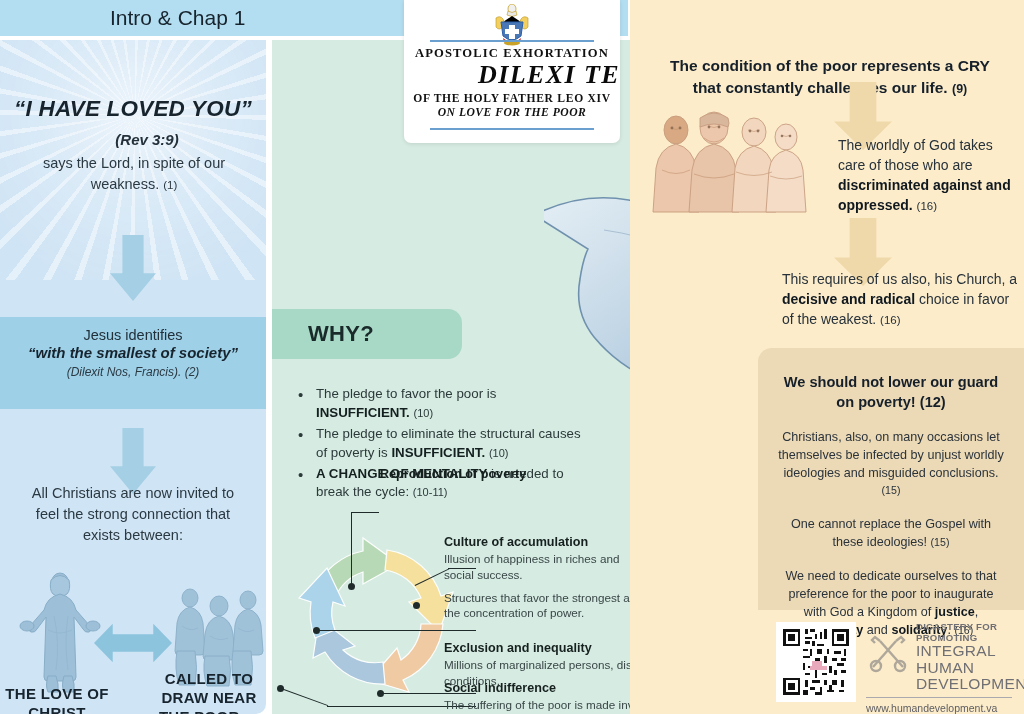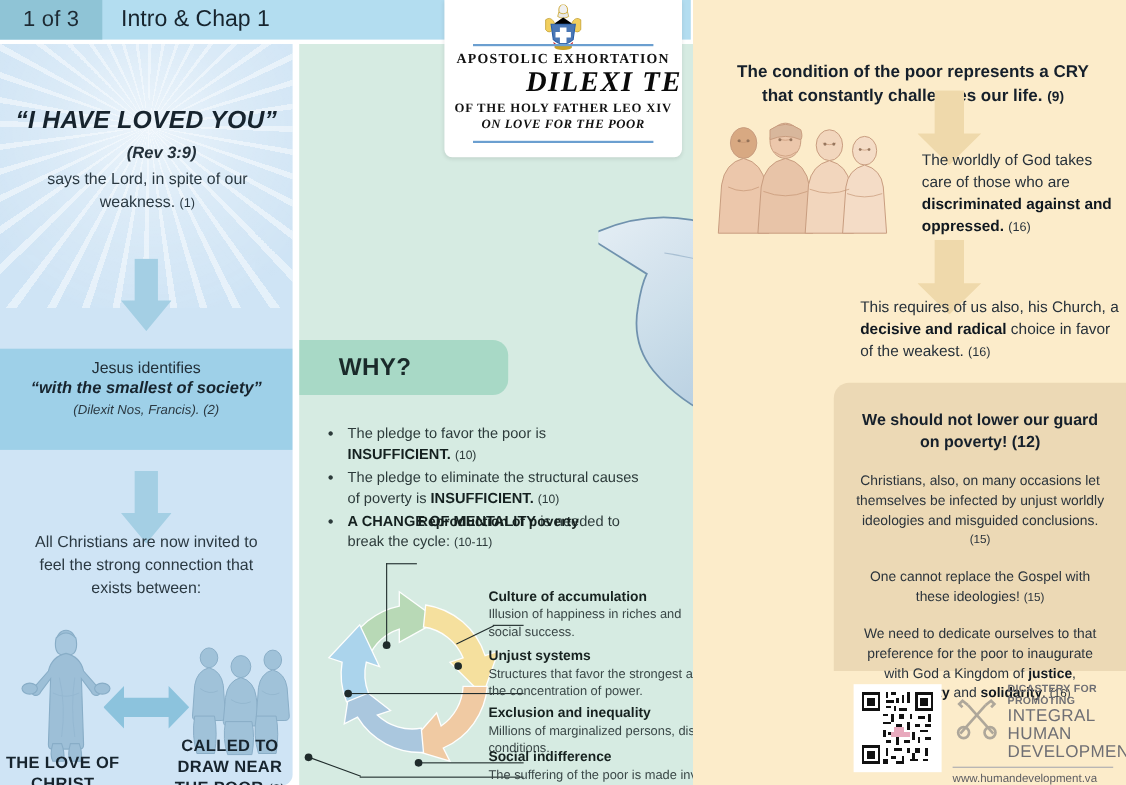--- a/index.html
+++ b/index.html
@@ -174,21 +174,20 @@
 
   
   .hands { position:absolute; left:272px; top:40px; width:520px; height:674px; pointer-events:none; }
 </style>
 </head>
 <body>
 
 <div id="page">
 
   <div class="header-bar">
-    <div class="header-pill">1 of 3</div>
     <div class="header-title">Intro &amp; Chap 1</div>
   </div>
 
   <div class="left-col">
     <div class="rays"></div>
 
     <div class="l-quote">“I HAVE LOVED YOU”</div>
     <div class="l-ref">(Rev 3:9)</div>
     <div class="l-sub">
       <span>says the Lord, in spite of our weakness.</span>
@@ -349,21 +348,20 @@
     <div class="lead" style="left:55px; top:666px; width:149px;"></div>
 
     <div class="lbl" style="left:108px; top:427px; width:160px;">
       <div class="t">Reproduction of poverty</div>
     </div>
     <div class="lbl" style="left:172px; top:495px; width:180px;">
       <div class="t">Culture of accumulation</div>
       <div class="d">Illusion of happiness in riches and social success.</div>
     </div>
     <div class="lbl" style="left:172px; top:549px; width:210px;">
-      <div class="t">Unjust systems</div>
       <div class="d">Structures that favor the strongest and the concentration of power.</div>
     </div>
     <div class="lbl" style="left:172px; top:601px; width:238px;">
       <div class="t">Exclusion and inequality</div>
       <div class="d">Millions of marginalized persons, disgraceful conditions.</div>
     </div>
     <div class="lbl" style="left:172px; top:641px; width:230px;">
       <div class="t">Social indifference</div>
       <div class="d">The suffering of the poor is made invisible.</div>
     </div>

